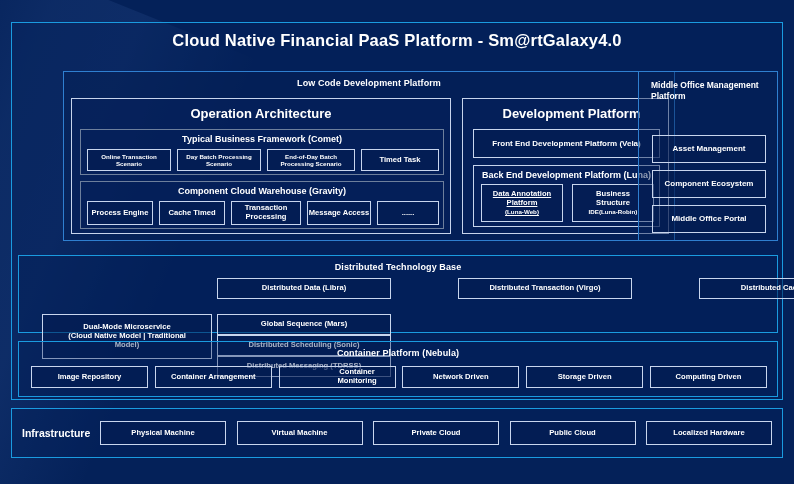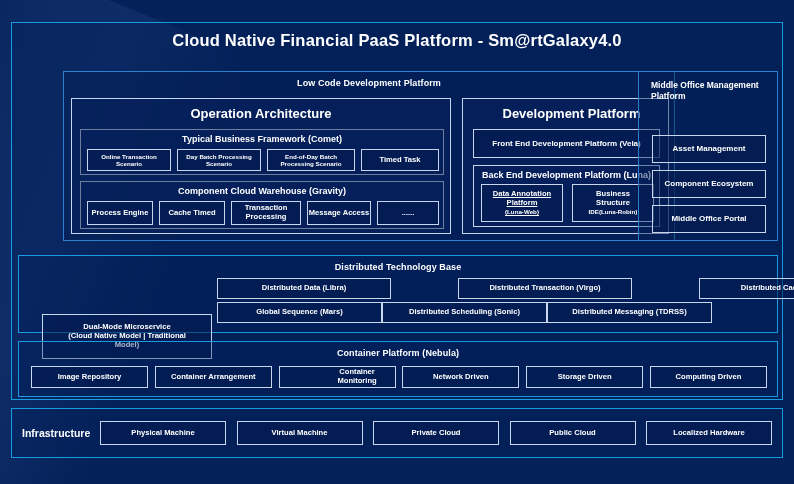--- a/index.html
+++ b/index.html
@@ -204,21 +204,21 @@
         <span>(Cloud Native Model | Traditional</span>
         <span>Model)</span>
       </div>
 
       <div style="position:absolute; left:198px; top:22px; width:548px; height:45px;">
         <div class="row" style="width:656px;">
           <div class="chip mid" style="width:174px; height:21px;">Distributed Data (Libra)</div>
           <div class="chip mid" style="width:174px; height:21px;">Distributed Transaction (Virgo)</div>
           <div class="chip mid" style="width:174px; height:21px;">Distributed Cache (Orbit)</div>
         </div>
-        <div class="row" style="width:495px; margin-top:3px;">
+        <div class="row" style="width:495px; margin-top:15px;flex-direction:column;">
           <div class="chip mid" style="width:174px; height:21px;">Global Sequence (Mars)</div>
           <div class="chip mid" style="width:174px; height:21px;">Distributed Scheduling (Sonic)</div>
           <div class="chip mid" style="width:174px; height:21px;">Distributed Messaging (TDRSS)</div>
         </div>
       </div>
     </div>
 
     <div class="panel-outer" style="left:6px; top:318px; width:760px; height:56px;">
       <div class="band-title" style="margin-top:6px;">Container Platform (Nebula)</div>
       <div class="row" style="position:absolute; left:12px; top:24px; width:736px;">

